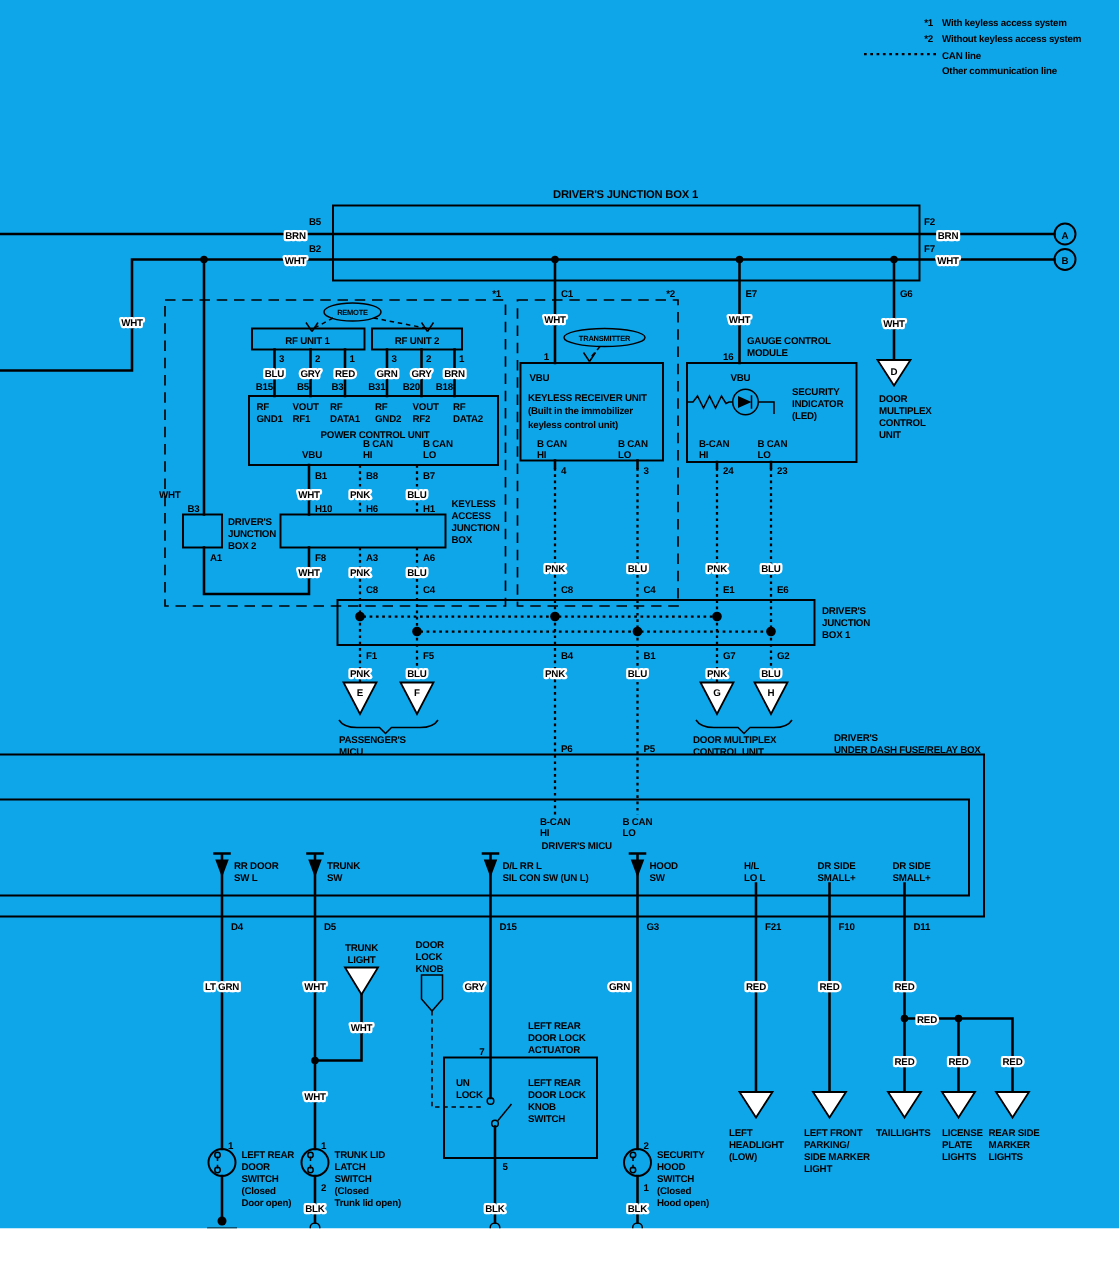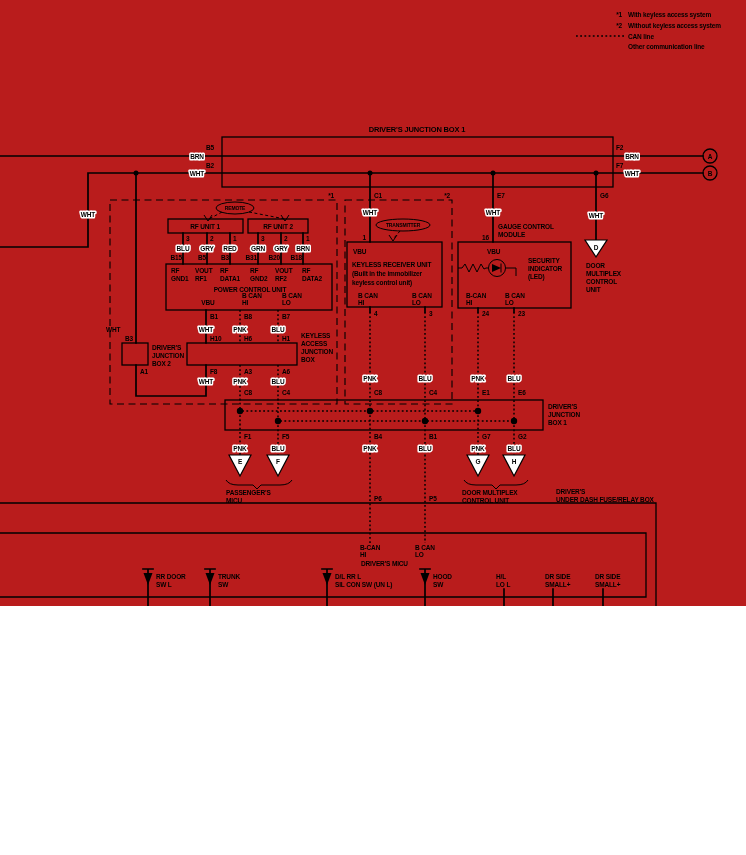--- a/index.html
+++ b/index.html
@@ -1,16 +1,16 @@
 <!DOCTYPE html>
 <html><head>
 <meta charset="utf-8">
 <style>
   html,body{margin:0;padding:0;background:#fff;}
-  #stage{position:relative;width:746px;height:606px;background:#b91c1c;overflow:hidden;}
+  #stage{position:relative;width:746px;height:819px;background:#0ea5e9;overflow:hidden;}
   svg{display:block;}
   .t{font-family:"Liberation Sans",sans-serif;font-weight:bold;font-size:6.5px;fill:#000;letter-spacing:-0.15px;}
   .t5{font-size:5px;}
   .t7{font-size:7.5px;}
   .m{text-anchor:middle;}
   .e{text-anchor:end;}
   .bg{stroke:#fff;stroke-width:3px;paint-order:stroke;stroke-linejoin:round;}
   .wire{stroke:#000;stroke-width:1.7;fill:none;stroke-linecap:square;}
   .can{stroke:#000;stroke-width:1.5;fill:none;stroke-dasharray:1.8,2.4;}
   .dash3{stroke:#000;stroke-width:1;fill:none;stroke-dasharray:3,2.5;}

